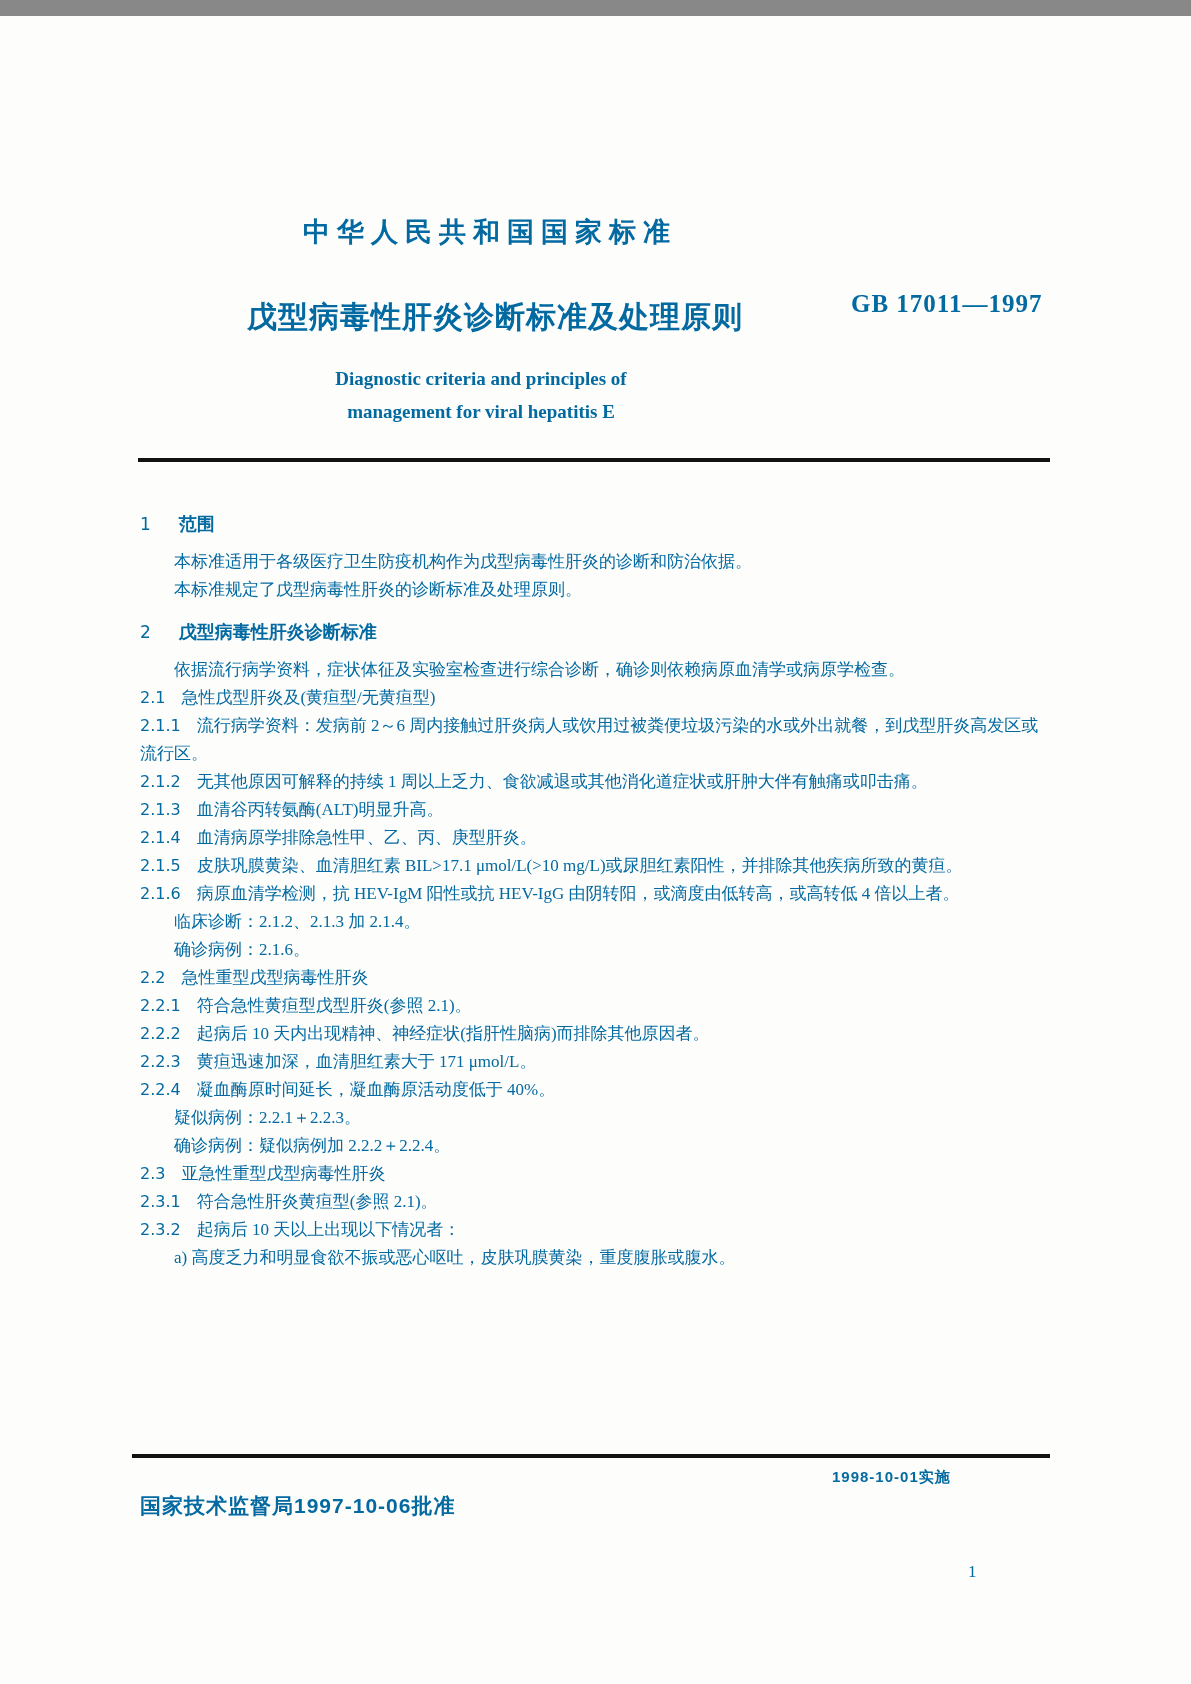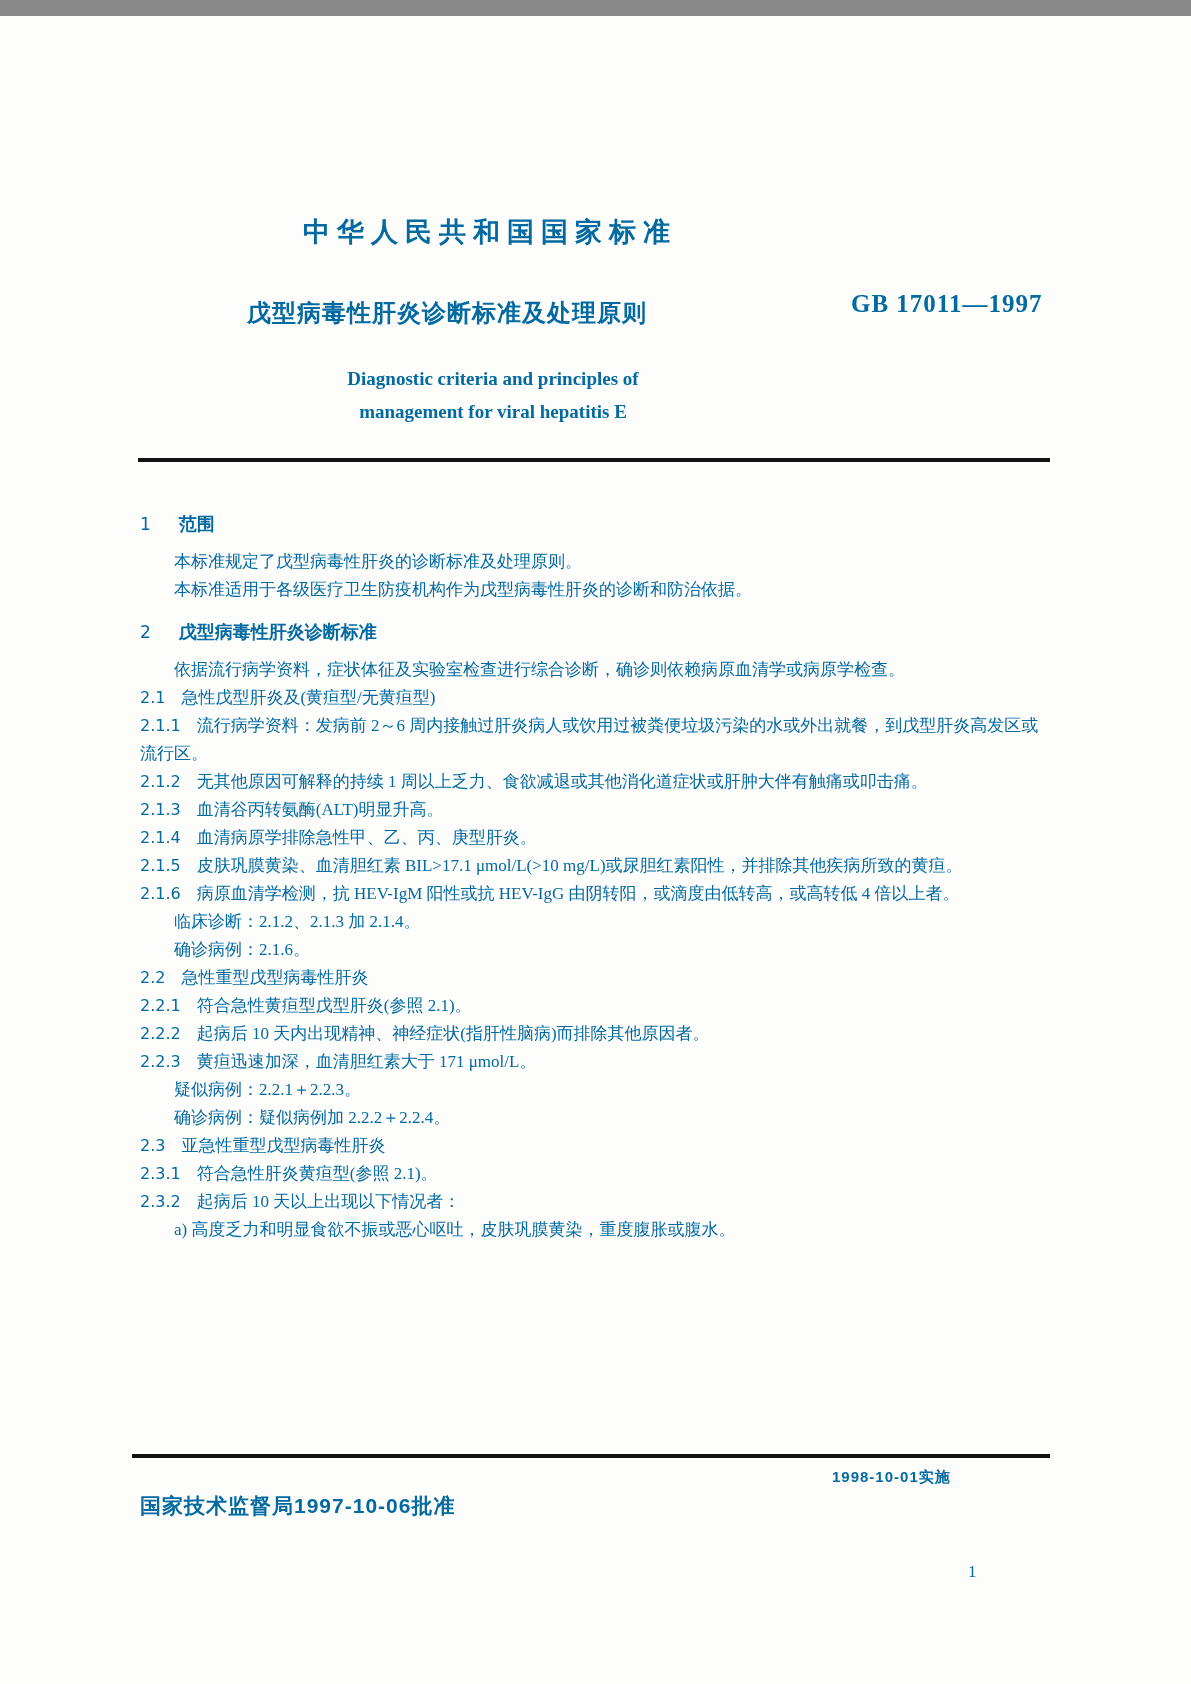--- a/index.html
+++ b/index.html
@@ -15,31 +15,31 @@
   
   .std-label {
     position:absolute; left:303px; top:198px;
     font-family:"Liberation Sans", sans-serif;
     font-weight:bold; font-size:27px; letter-spacing:7px;
     white-space:nowrap;
   }
   .doc-title {
     position:absolute; left:247px; top:281px;
     font-family:"Liberation Sans", sans-serif;
-    font-weight:bold; font-size:24px; letter-spacing:1px;
+    font-weight:bold; font-size:30px; letter-spacing:1px;
     white-space:nowrap;
   }
   .std-number {
     position:absolute; left:851px; top:274px;
     font-family:"Liberation Serif", serif;
     font-weight:bold; font-size:25px; letter-spacing:1px;
     white-space:nowrap;
   }
   .en-title {
-    position:absolute; left:148px; top:346px; width:690px;
+    position:absolute; left:136px; top:346px; width:690px;
     text-align:center;
     font-family:"Liberation Serif", serif;
     font-weight:bold; font-size:19px; line-height:33px;
   }
   .top-rule {
     position:absolute; left:138px; top:442px;
     width:912px; height:4px; background:#121212;
   }
   
   .doc-body {
@@ -99,37 +99,38 @@
 
   <div class="en-title">
     <div>Diagnostic criteria and principles of</div>
     <div>management for viral hepatitis E</div>
   </div>
 
   <div class="top-rule"></div>
 
   <div class="doc-body">
       <div class="block section-heading"><span class="clause-num">1</span><span class="clause-text">范围</span></div>
+      <div class="block para"><span class="clause-text">本标准适用于各级医疗卫生防疫机构作为戊型病毒性肝炎的诊断和防治依据。</span></div>
       <div class="block para"><span class="clause-text">本标准规定了戊型病毒性肝炎的诊断标准及处理原则。</span></div>
-      <div class="block para"><span class="clause-text">本标准适用于各级医疗卫生防疫机构作为戊型病毒性肝炎的诊断和防治依据。</span></div>
       <div class="block section-heading"><span class="clause-num">2</span><span class="clause-text">戊型病毒性肝炎诊断标准</span></div>
       <div class="block para"><span class="clause-text">依据流行病学资料，症状体征及实验室检查进行综合诊断，确诊则依赖病原血清学或病原学检查。</span></div>
       <div class="block clause"><span class="clause-num">2.1</span><span class="clause-text">急性戊型肝炎及(黄疸型/无黄疸型)</span></div>
       <div class="block clause"><span class="clause-num">2.1.1</span><span class="clause-text">流行病学资料：发病前 2～6 周内接触过肝炎病人或饮用过被粪便垃圾污染的水或外出就餐，到戊型肝炎高发区或流行区。</span></div>
       <div class="block clause"><span class="clause-num">2.1.2</span><span class="clause-text">无其他原因可解释的持续 1 周以上乏力、食欲减退或其他消化道症状或肝肿大伴有触痛或叩击痛。</span></div>
       <div class="block clause"><span class="clause-num">2.1.3</span><span class="clause-text">血清谷丙转氨酶(ALT)明显升高。</span></div>
       <div class="block clause"><span class="clause-num">2.1.4</span><span class="clause-text">血清病原学排除急性甲、乙、丙、庚型肝炎。</span></div>
       <div class="block clause"><span class="clause-num">2.1.5</span><span class="clause-text">皮肤巩膜黄染、血清胆红素 BIL&gt;17.1 μmol/L(&gt;10 mg/L)或尿胆红素阳性，并排除其他疾病所致的黄疸。</span></div>
       <div class="block clause"><span class="clause-num">2.1.6</span><span class="clause-text">病原血清学检测，抗 HEV-IgM 阳性或抗 HEV-IgG 由阴转阳，或滴度由低转高，或高转低 4 倍以上者。</span></div>
       <div class="block indent-para"><span class="clause-text">临床诊断：2.1.2、2.1.3 加 2.1.4。</span></div>
       <div class="block indent-para"><span class="clause-text">确诊病例：2.1.6。</span></div>
       <div class="block clause"><span class="clause-num">2.2</span><span class="clause-text">急性重型戊型病毒性肝炎</span></div>
       <div class="block clause"><span class="clause-num">2.2.1</span><span class="clause-text">符合急性黄疸型戊型肝炎(参照 2.1)。</span></div>
       <div class="block clause"><span class="clause-num">2.2.2</span><span class="clause-text">起病后 10 天内出现精神、神经症状(指肝性脑病)而排除其他原因者。</span></div>
       <div class="block clause"><span class="clause-num">2.2.3</span><span class="clause-text">黄疸迅速加深，血清胆红素大于 171 μmol/L。</span></div>
+      <div class="block clause"><span class="clause-num">2.2.4</span><span class="clause-text">凝血酶原时间延长，凝血酶原活动度低于 40%。</span></div>
       <div class="block indent-para"><span class="clause-text">疑似病例：2.2.1＋2.2.3。</span></div>
       <div class="block indent-para"><span class="clause-text">确诊病例：疑似病例加 2.2.2＋2.2.4。</span></div>
       <div class="block clause"><span class="clause-num">2.3</span><span class="clause-text">亚急性重型戊型病毒性肝炎</span></div>
       <div class="block clause"><span class="clause-num">2.3.1</span><span class="clause-text">符合急性肝炎黄疸型(参照 2.1)。</span></div>
       <div class="block clause"><span class="clause-num">2.3.2</span><span class="clause-text">起病后 10 天以上出现以下情况者：</span></div>
       <div class="block indent-para"><span class="clause-text">a) 高度乏力和明显食欲不振或恶心呕吐，皮肤巩膜黄染，重度腹胀或腹水。</span></div>
     </div>
 
   <div class="footer-rule"></div>
 

